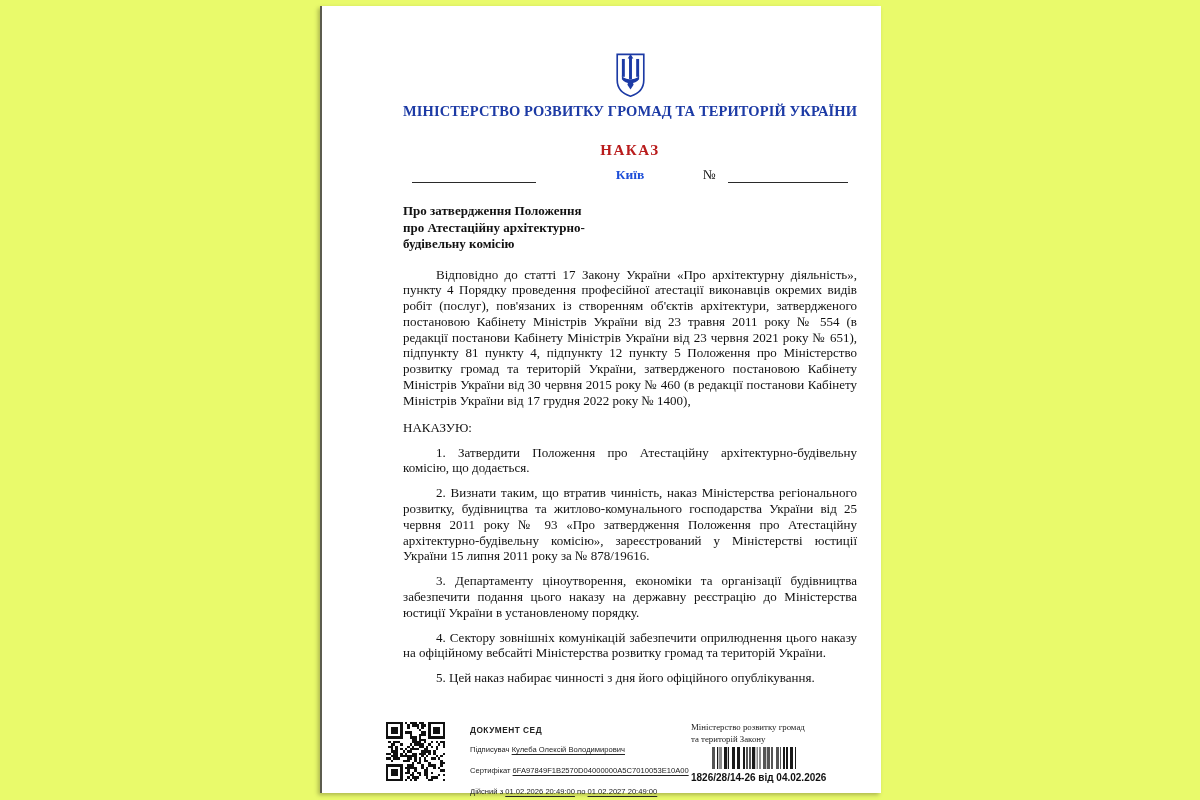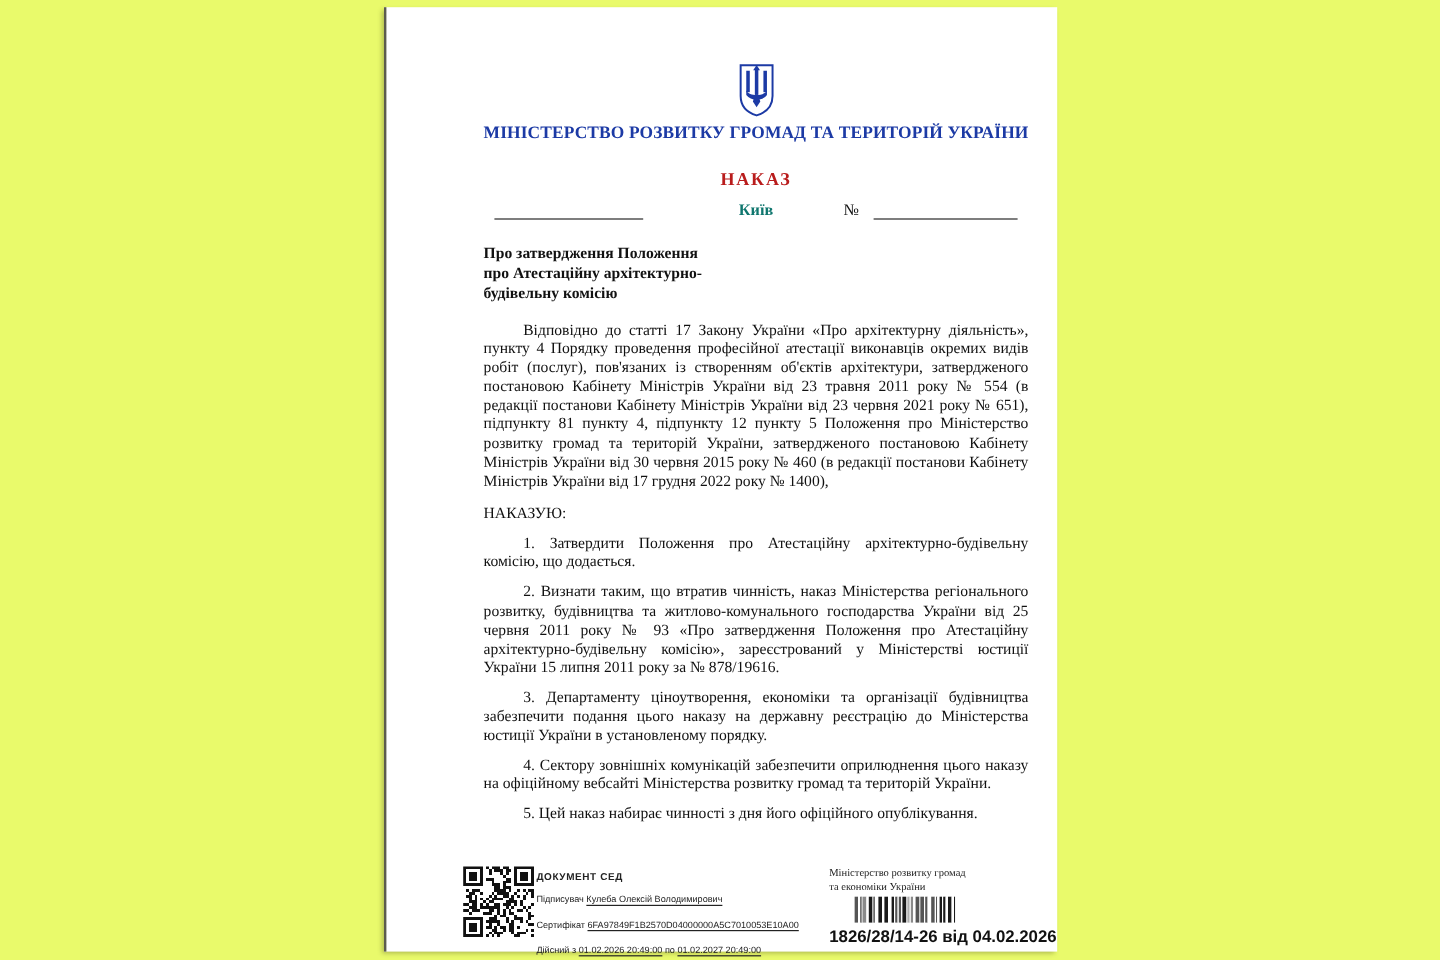--- a/index.html
+++ b/index.html
@@ -21,40 +21,40 @@
     white-space:nowrap;letter-spacing:.1px;
   }
   .doc-type{
     color:#b91c1c;font-weight:bold;font-size:15px;text-align:center;
     letter-spacing:1.5px;margin-top:22px;
   }
   .date-row{position:relative;height:22px;margin-top:6px;font-size:13.5px}
   .blank{position:absolute;bottom:4px;height:0;border-bottom:1.3px solid #2a2a2a}
   .blank.l{left:9px;width:124px}
   .blank.r{left:325px;width:120px}
-  .city{position:absolute;left:0;right:0;top:2px;text-align:center;color:#0f766e;font-weight:bold}
+  .city{position:absolute;left:0;right:0;top:2px;text-align:center;color:#1d4ed8;font-weight:bold}
   .num{position:absolute;left:300px;top:2px;color:#111}
   .subject{font-weight:bold;font-size:13px;line-height:16.5px;margin-top:16px}
   .par{
     font-size:13px;line-height:15.8px;text-align:justify;text-align-last:left;
     text-indent:33px;margin:9px 0 0 0;
   }
   .preamble{margin-top:14px}
   .orders{font-weight:normal;font-size:13px;margin:11px 0 0 0}
   
   .qr{position:absolute;left:64px;top:716px;width:59px;height:59px}
-  .sed{position:absolute;left:125px;top:719px;width:250px;font-family:"Liberation Sans",sans-serif;color:#222}
+  .sed{position:absolute;left:148px;top:719px;width:250px;font-family:"Liberation Sans",sans-serif;color:#222}
   .sed-title{font-size:8.3px;font-weight:bold;letter-spacing:.5px}
   .sig{margin-top:9px;font-size:7.6px;line-height:12px;white-space:nowrap}
   .u{text-decoration:underline;text-decoration-thickness:.5px;text-underline-offset:1.5px}
   .stamp{position:absolute;left:369px;top:716px;width:126px;text-align:left}
   .stamp-org{font-size:8.8px;line-height:11.5px;color:#222}
   .barcode{display:block;margin:2px auto 0;width:84px;height:22px}
   .reg{
-    font-family:"Liberation Sans",sans-serif;font-weight:bold;font-size:14px;
+    font-family:"Liberation Sans",sans-serif;font-weight:bold;font-size:10px;
     margin-top:3px;color:#111;white-space:nowrap;
   }
 </style>
 </head>
 <body>
 
 <div class="page">
   <div class="content">
 
     <svg class="emblem" viewBox="0 0 36 50">
@@ -316,21 +316,21 @@
     <div class="sig">
       <span>Сертифікат</span>&nbsp;<span class="u">6FA97849F1B2570D04000000A5C7010053E10A00</span>
     </div>
     <div class="sig">
       <span>Дійсний з</span>&nbsp;<span class="u">01.02.2026 20:49:00</span>&nbsp;<span>по</span>&nbsp;<span class="u">01.02.2027 20:49:00</span>
     </div>
   </div>
 
   <div class="stamp">
     <div class="stamp-org">Міністерство розвитку громад</div>
-    <div class="stamp-org">та економіки України</div>
+    <div class="stamp-org">та територій Закону</div>
     <svg class="barcode" id="barcode" viewBox="0 0 84 22" preserveAspectRatio="none">
         <rect x="0" y="0" width="3" height="22" fill="#555"></rect>
         <rect x="3" y="0" width="2" height="22" fill="#fff"></rect>
         <rect x="5" y="0" width="1" height="22" fill="#1a1a1a"></rect>
         <rect x="6" y="0" width="1" height="22" fill="#c9c9c9"></rect>
         <rect x="7" y="0" width="3" height="22" fill="#8a8a8a"></rect>
         <rect x="10" y="0" width="2" height="22" fill="#fff"></rect>
         <rect x="12" y="0" width="3" height="22" fill="#1a1a1a"></rect>
         <rect x="15" y="0" width="1" height="22" fill="#c9c9c9"></rect>
         <rect x="16" y="0" width="1" height="22" fill="#1a1a1a"></rect>

